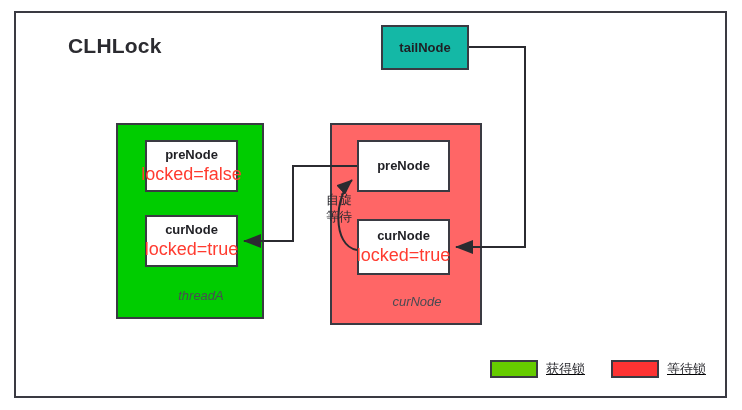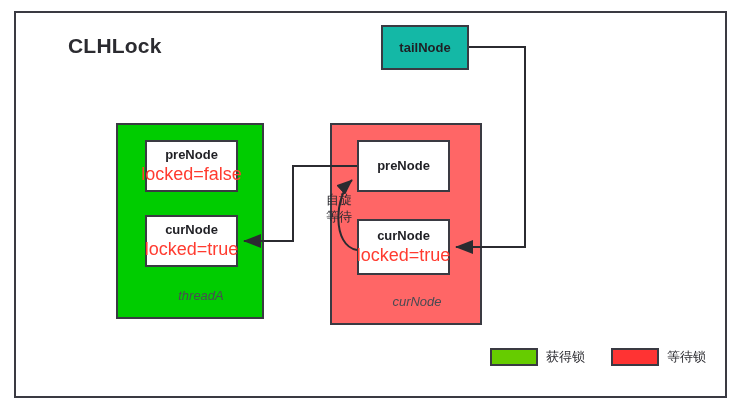--- a/index.html
+++ b/index.html
@@ -127,24 +127,25 @@
     left: 0;
     top: 0;
     width: 742px;
     height: 410px;
     pointer-events: none;
   }
   
   #legend {
     position: absolute;
     left: 490px;
-    top: 348px;
+    top: 360px;
     display: flex;
     align-items: center;
     gap: 26px;
+    text-decoration: underline;
   }
   .legend-item {
     display: flex;
     align-items: center;
     gap: 8px;
   }
   .legend-swatch {
     width: 48px;
     height: 18px;
     border: 2px solid #3a3a42;

